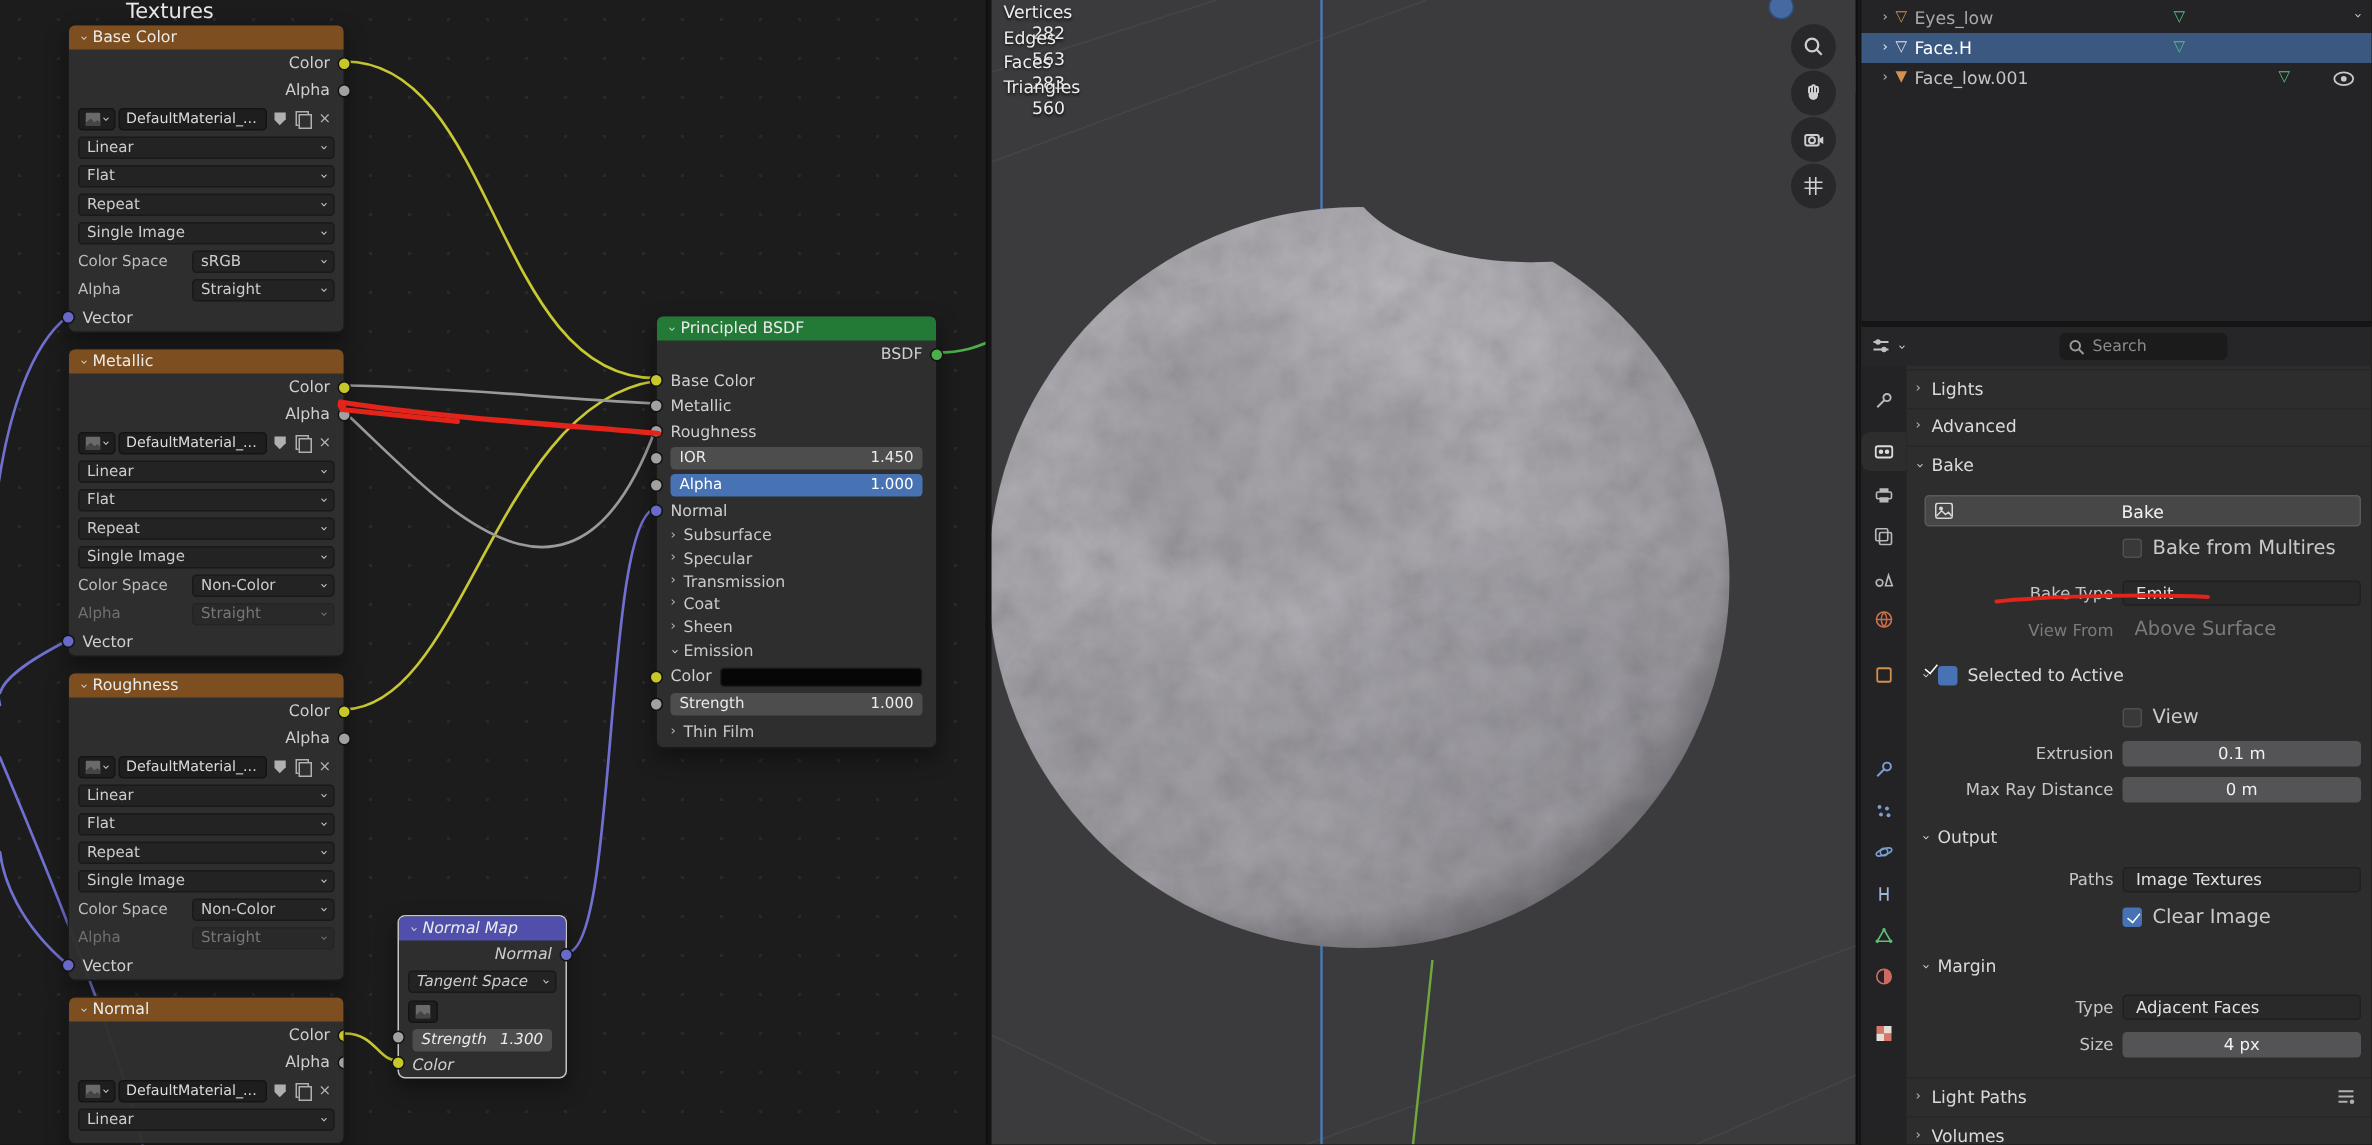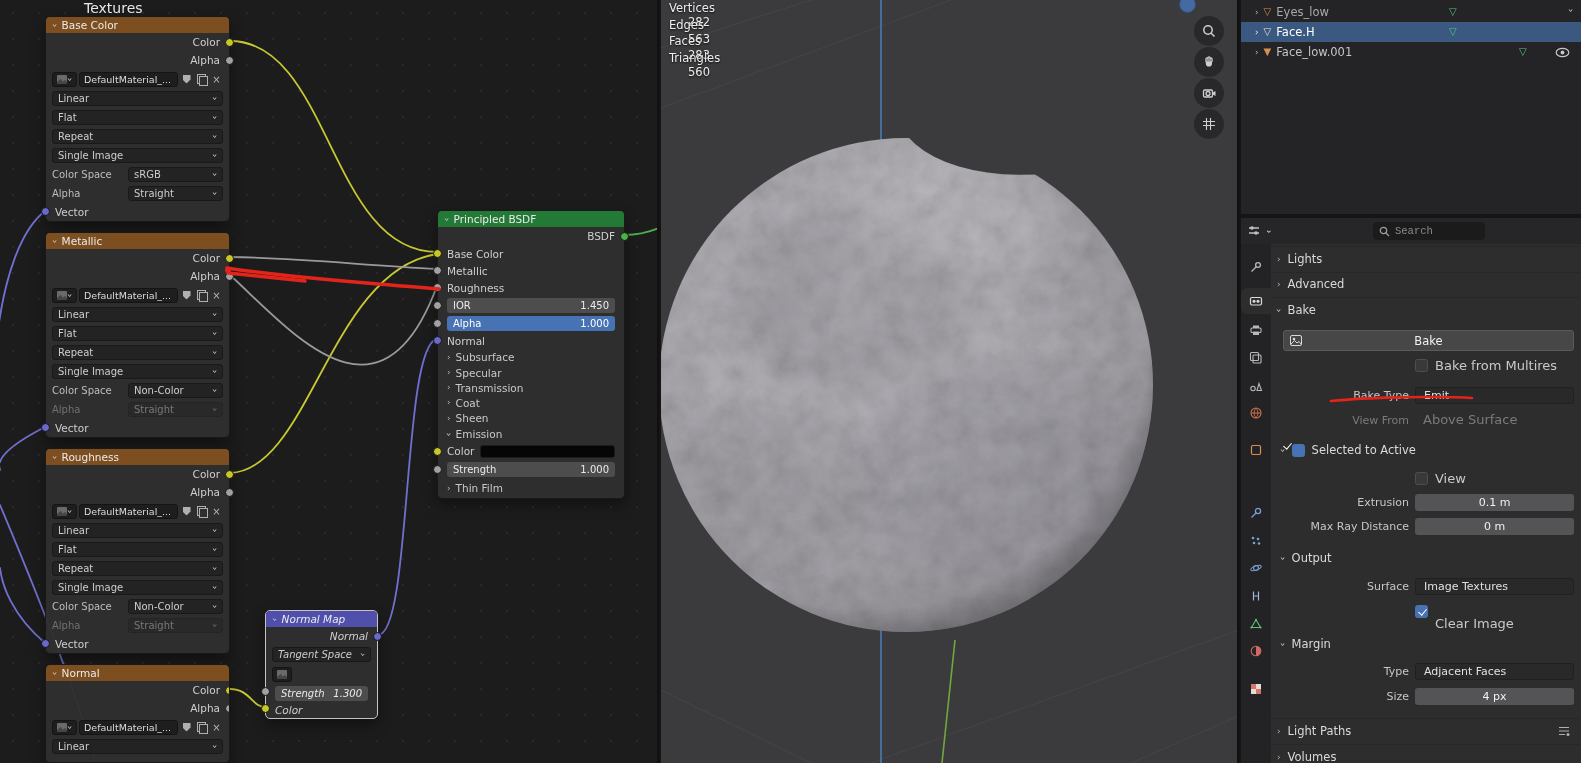--- a/index.html
+++ b/index.html
@@ -78,21 +78,21 @@
   #outliner { position:absolute; left:1241px; top:0; width:340px; height:214px; background:#242426; }
   .orow { position:absolute; left:0; right:0; height:20px; display:flex; align-items:center;
     gap:5px; padding:0 8px 0 14px; font-size:11.5px; color:#a9a9a9; }
   .orow.sel { background:#3b5880; color:#ffffff; }
   .otri { font-size:10px; color:#d3904e; line-height:10px; }
   .odata { position:absolute; font-size:10px; color:#56c489; line-height:10px; }
 
   #props { position:absolute; left:1241px; top:216px; width:340px; height:547px;
     background:#2d2d2e; border-top:2px solid #151515; }
   .phdr { position:absolute; left:0; top:0; right:0; height:26px; background:#262628;
-    display:flex; align-items:center;font-family:Liberation Mono, monospace; }
+    display:flex; align-items:center; }
   .search { position:absolute; left:132px; top:4px; width:112px; height:18px; background:#1b1b1c;
     border-radius:4px; display:flex; align-items:center; gap:5px; padding:0 6px; }
   .search span { color:#8b8b8b; font-size:10.5px; }
   #tabs { position:absolute; left:0; top:26px; bottom:0; width:30px; background:#232325; }
   .ptab { position:absolute; left:0; width:30px; height:26px; display:flex;
     align-items:center; justify-content:center; }
   .ptab.sel { background:#2d2d2e; border-radius:6px 0 0 6px; }
   .phead { position:absolute; left:36px; display:flex; align-items:center; gap:7px;
     height:20px; font-size:11.5px; color:#dadada; }
   .sep { position:absolute; left:30px; right:0; height:1px; background:#272727; }
@@ -799,27 +799,27 @@
   <span class="plab" style="top:300px">Max Ray Distance</span>
   <div class="pslider" style="top:300px">
       <span>0 m</span>
     </div>
 
   <div class="phead" style="top:330px;left:40px">
       <span class="chv">›</span>
       <span>Output</span>
     </div>
 
-  <span class="plab" style="top:360px">Surface</span>
+  <span class="plab" style="top:360px">Paths</span>
   <div class="pdd" style="top:360px">
       <span>Image Textures</span>
     </div>
 
   <span class="cb on" style="left:174px;top:387px"></span>
-  <span class="cblab" style="left:194px;top:399px">Clear Image</span>
+  <span class="cblab" style="left:194px;top:387px">Clear Image</span>
 
   <div class="phead" style="top:416px;left:40px">
       <span class="chv">›</span>
       <span>Margin</span>
     </div>
 
   <span class="plab" style="top:445px">Type</span>
   <div class="pdd" style="top:445px">
       <span>Adjacent Faces</span>
     </div>

